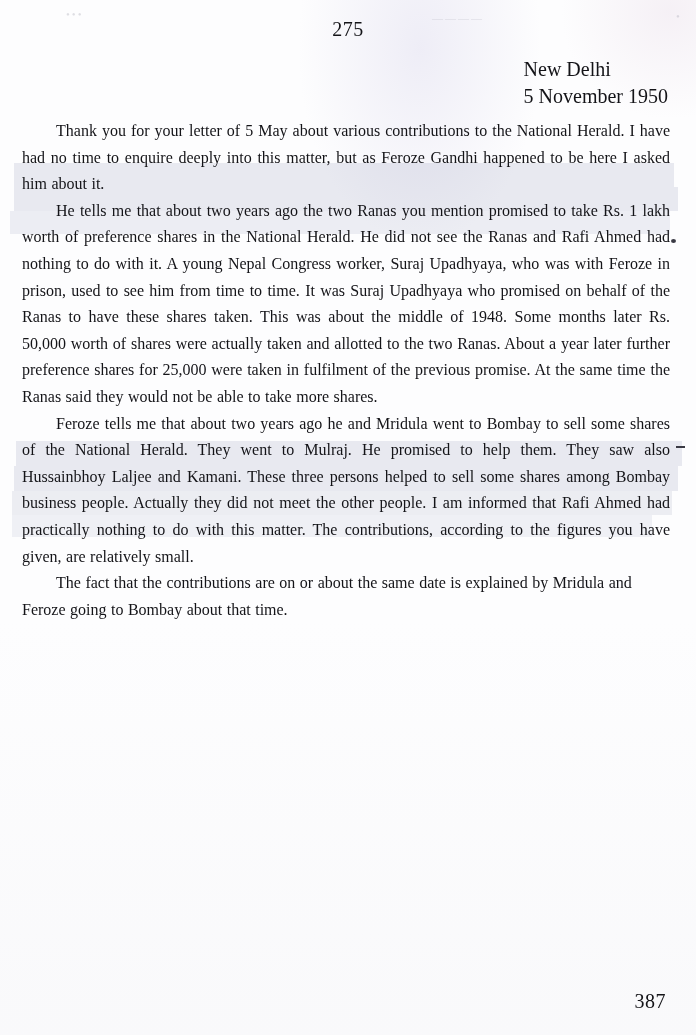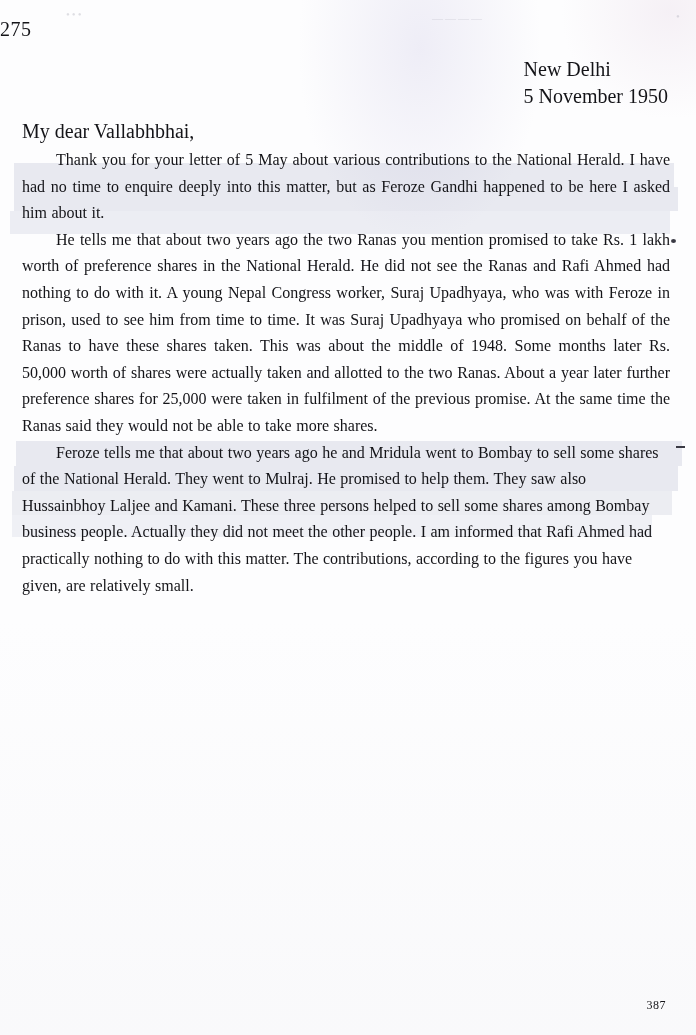--- a/index.html
+++ b/index.html
@@ -47,21 +47,21 @@
     letter-spacing: 2px;
   }
   .smudge-tl { left: 66px; top: 8px; }
   .smudge-tr { left: 432px; top: 12px; }
   .smudge-tr2 { left: 676px; top: 10px; }
 
   .page-number {
     position: absolute;
     left: 0; top: 18px;
     width: 696px;
-    text-align: left;
+    text-align: center;
     font-size: 20px;
     letter-spacing: 0.5px;
   }
   .dateline {
     position: absolute;
     right: 28px;
     top: 56px;
     text-align: left;
     font-size: 20px;
     line-height: 27px;
@@ -110,21 +110,21 @@
     background: #3a3a44;
     pointer-events: none;
   }
   .mark-1 { left: 671px; top: 239px; width: 5px; height: 4px; border-radius: 50%; }
   .mark-2 { left: 676px; top: 446px; width: 9px; height: 2px; }
 
   .footer-number {
     position: absolute;
     right: 30px;
     bottom: 22px;
-    font-size: 12px;
+    font-size: 20px;
     letter-spacing: 0.5px;
   }
 </style>
 </head>
 <body>
 
 <div class="page">
 
   <div class="scan-tint-a"></div>
   <div class="scan-tint-b"></div>
@@ -143,29 +143,29 @@
 
   <div class="hl hl-1"></div>
   <div class="hl hl-2"></div>
   <div class="hl hl-3"></div>
   <div class="hl hl-4"></div>
   <div class="hl hl-5"></div>
   <div class="hl hl-6"></div>
   <div class="hl hl-7"></div>
 
   <div class="body-block">
-    <p class="salutation">My dear Vallabhbhai,</p>
 
     <p class="para">Thank you for your letter of 5 May about various contributions to the National Herald. I have had no time to enquire deeply into this matter, but as Feroze Gandhi happened to be here I asked him about it.</p>
 
     <p class="para">He tells me that about two years ago the two Ranas you mention promised to take Rs. 1 lakh worth of preference shares in the National Herald. He did not see the Ranas and Rafi Ahmed had nothing to do with it. A young Nepal Congress worker, Suraj Upadhyaya, who was with Feroze in prison, used to see him from time to time. It was Suraj Upadhyaya who promised on behalf of the Ranas to have these shares taken. This was about the middle of 1948. Some months later Rs. 50,000 worth of shares were actually taken and allotted to the two Ranas. About a year later further preference shares for 25,000 were taken in fulfilment of the previous promise. At the same time the Ranas said they would not be able to take more shares.</p>
 
     <p class="para">Feroze tells me that about two years ago he and Mridula went to Bombay to sell some shares of the National Herald. They went to Mulraj. He promised to help them. They saw also Hussainbhoy Laljee and Kamani. These three persons helped to sell some shares among Bombay business people. Actually they did not meet the other people. I am informed that Rafi Ahmed had practically nothing to do with this matter. The contributions, according to the figures you have given, are relatively small.</p>
 
 
+    <p class="para">The fact that the contributions are on or about the same date is explained by Mridula and Feroze going to Bombay about that time.</p>
   </div>
 
   <div class="margin-mark mark-1"></div>
   <div class="margin-mark mark-2"></div>
 
   <div class="footer-number">387</div>
 
 </div>
 
 </body></html>

